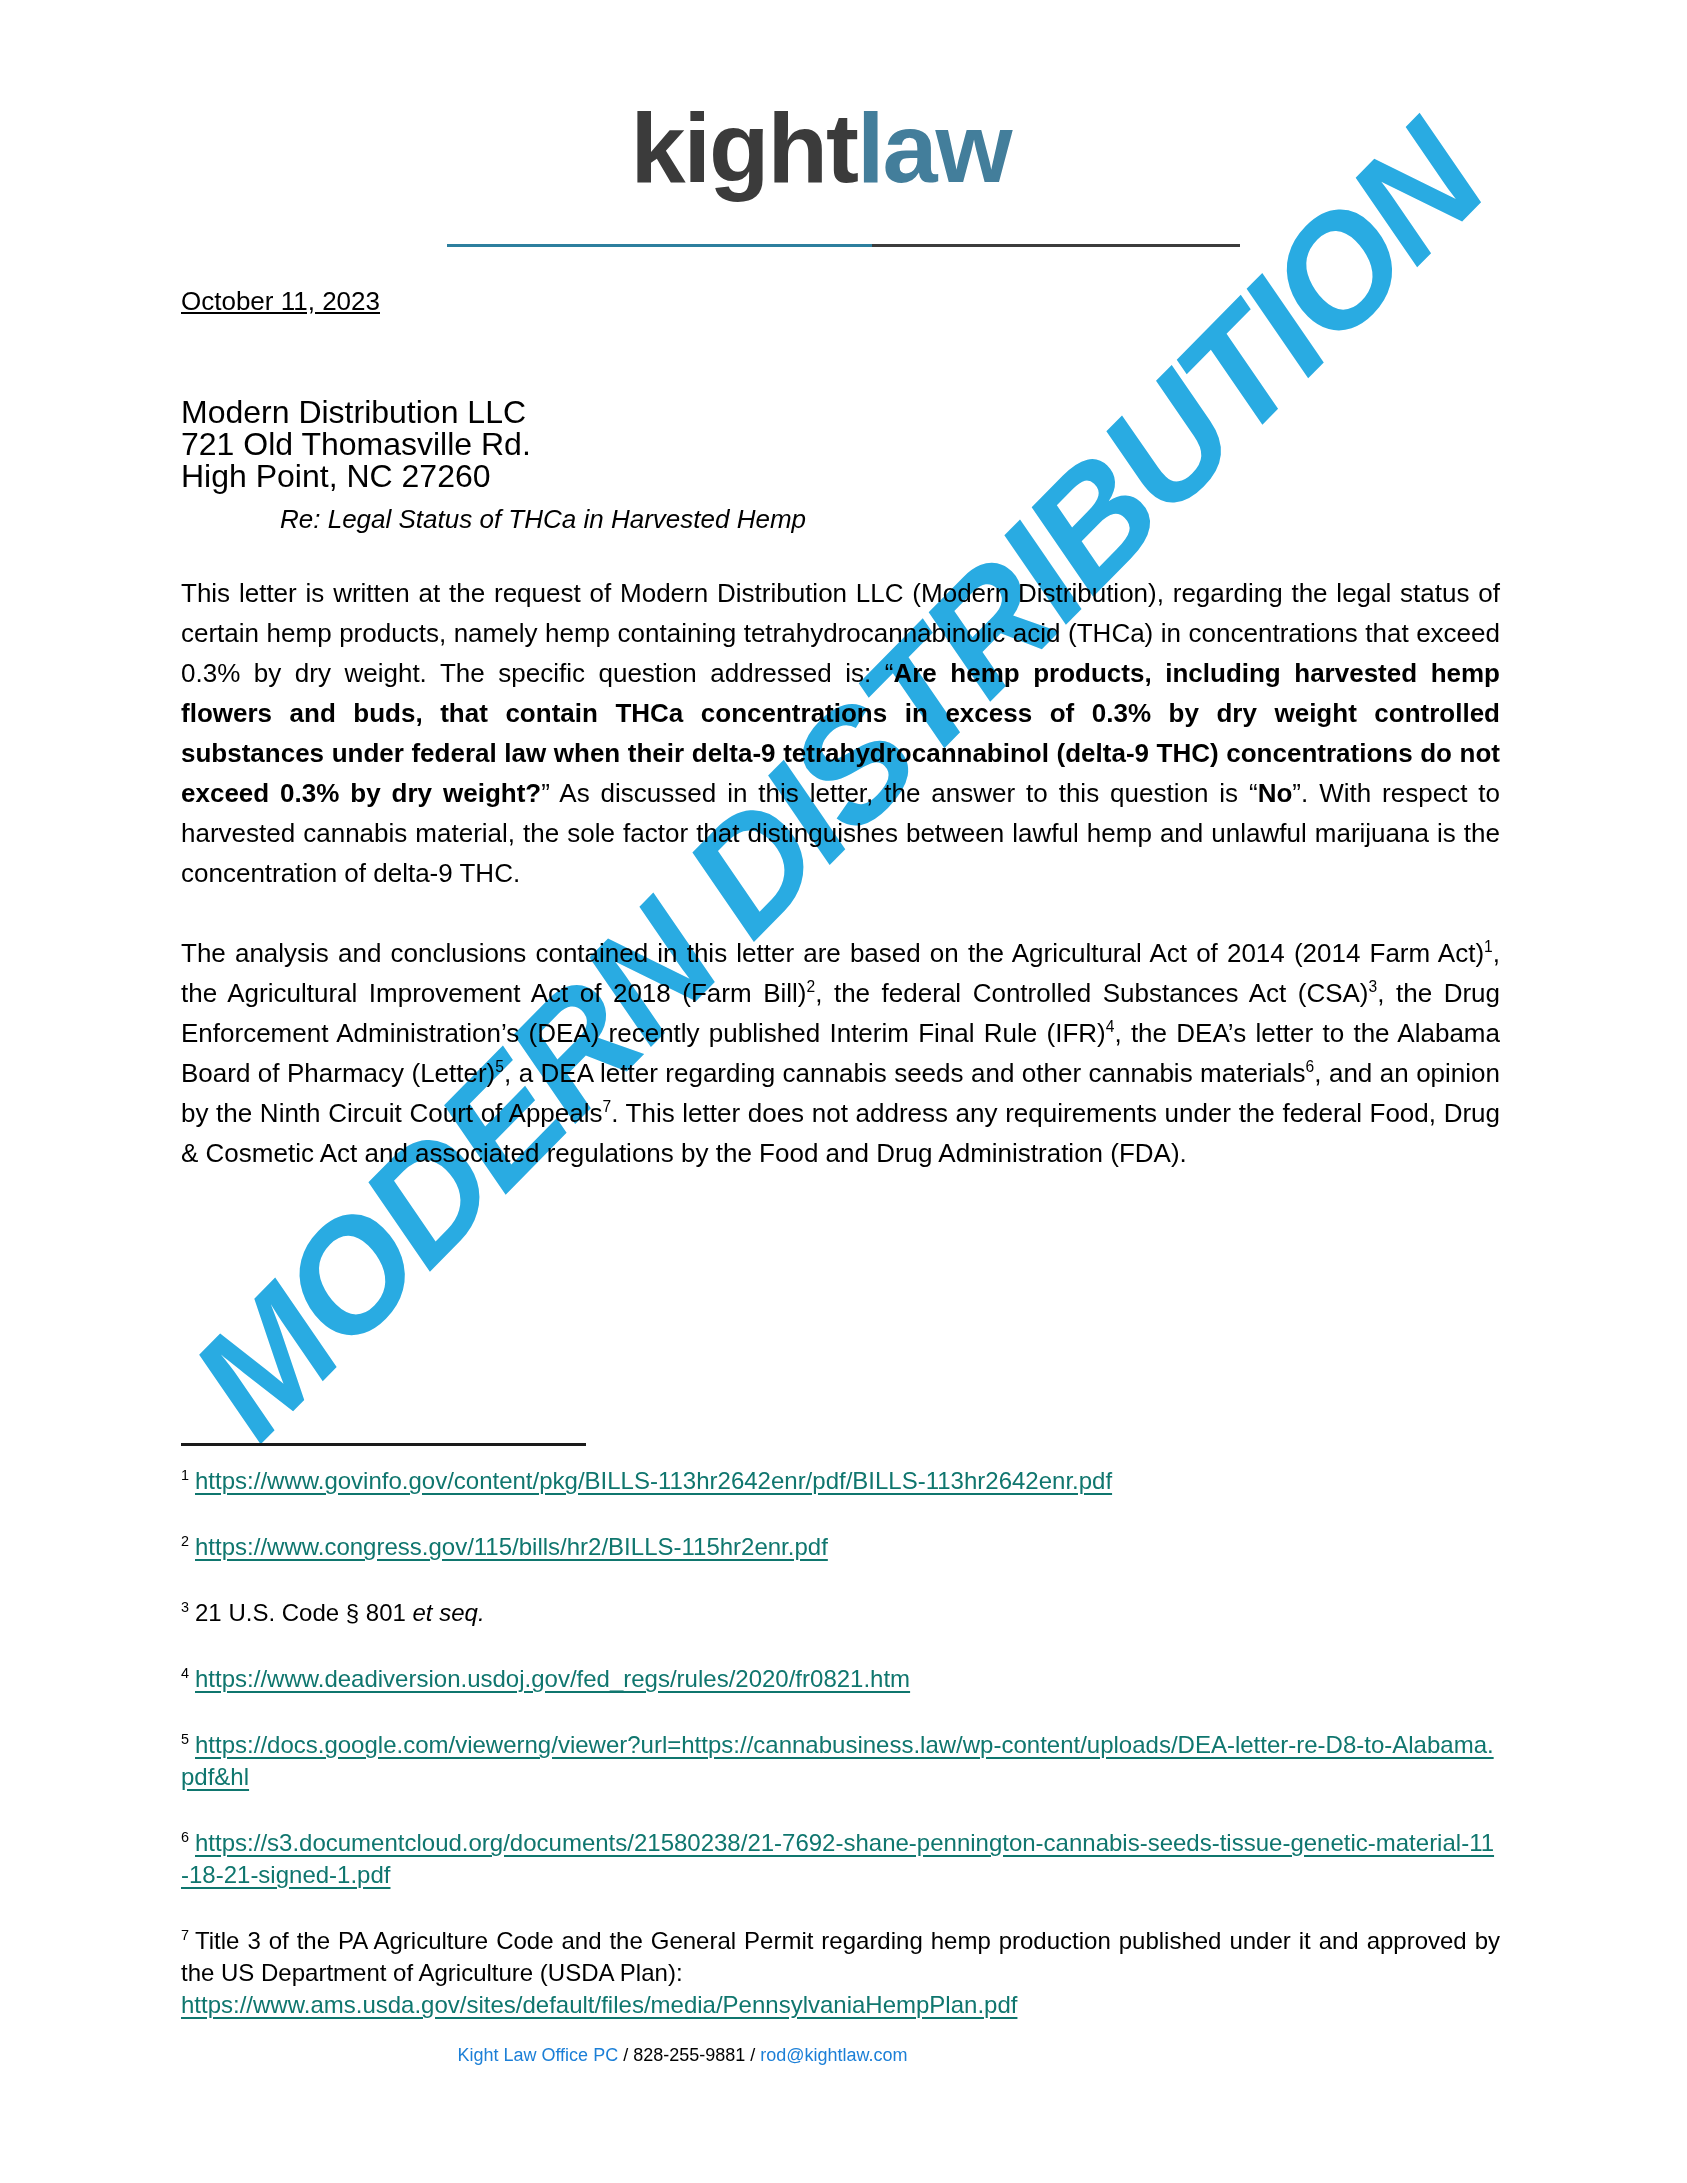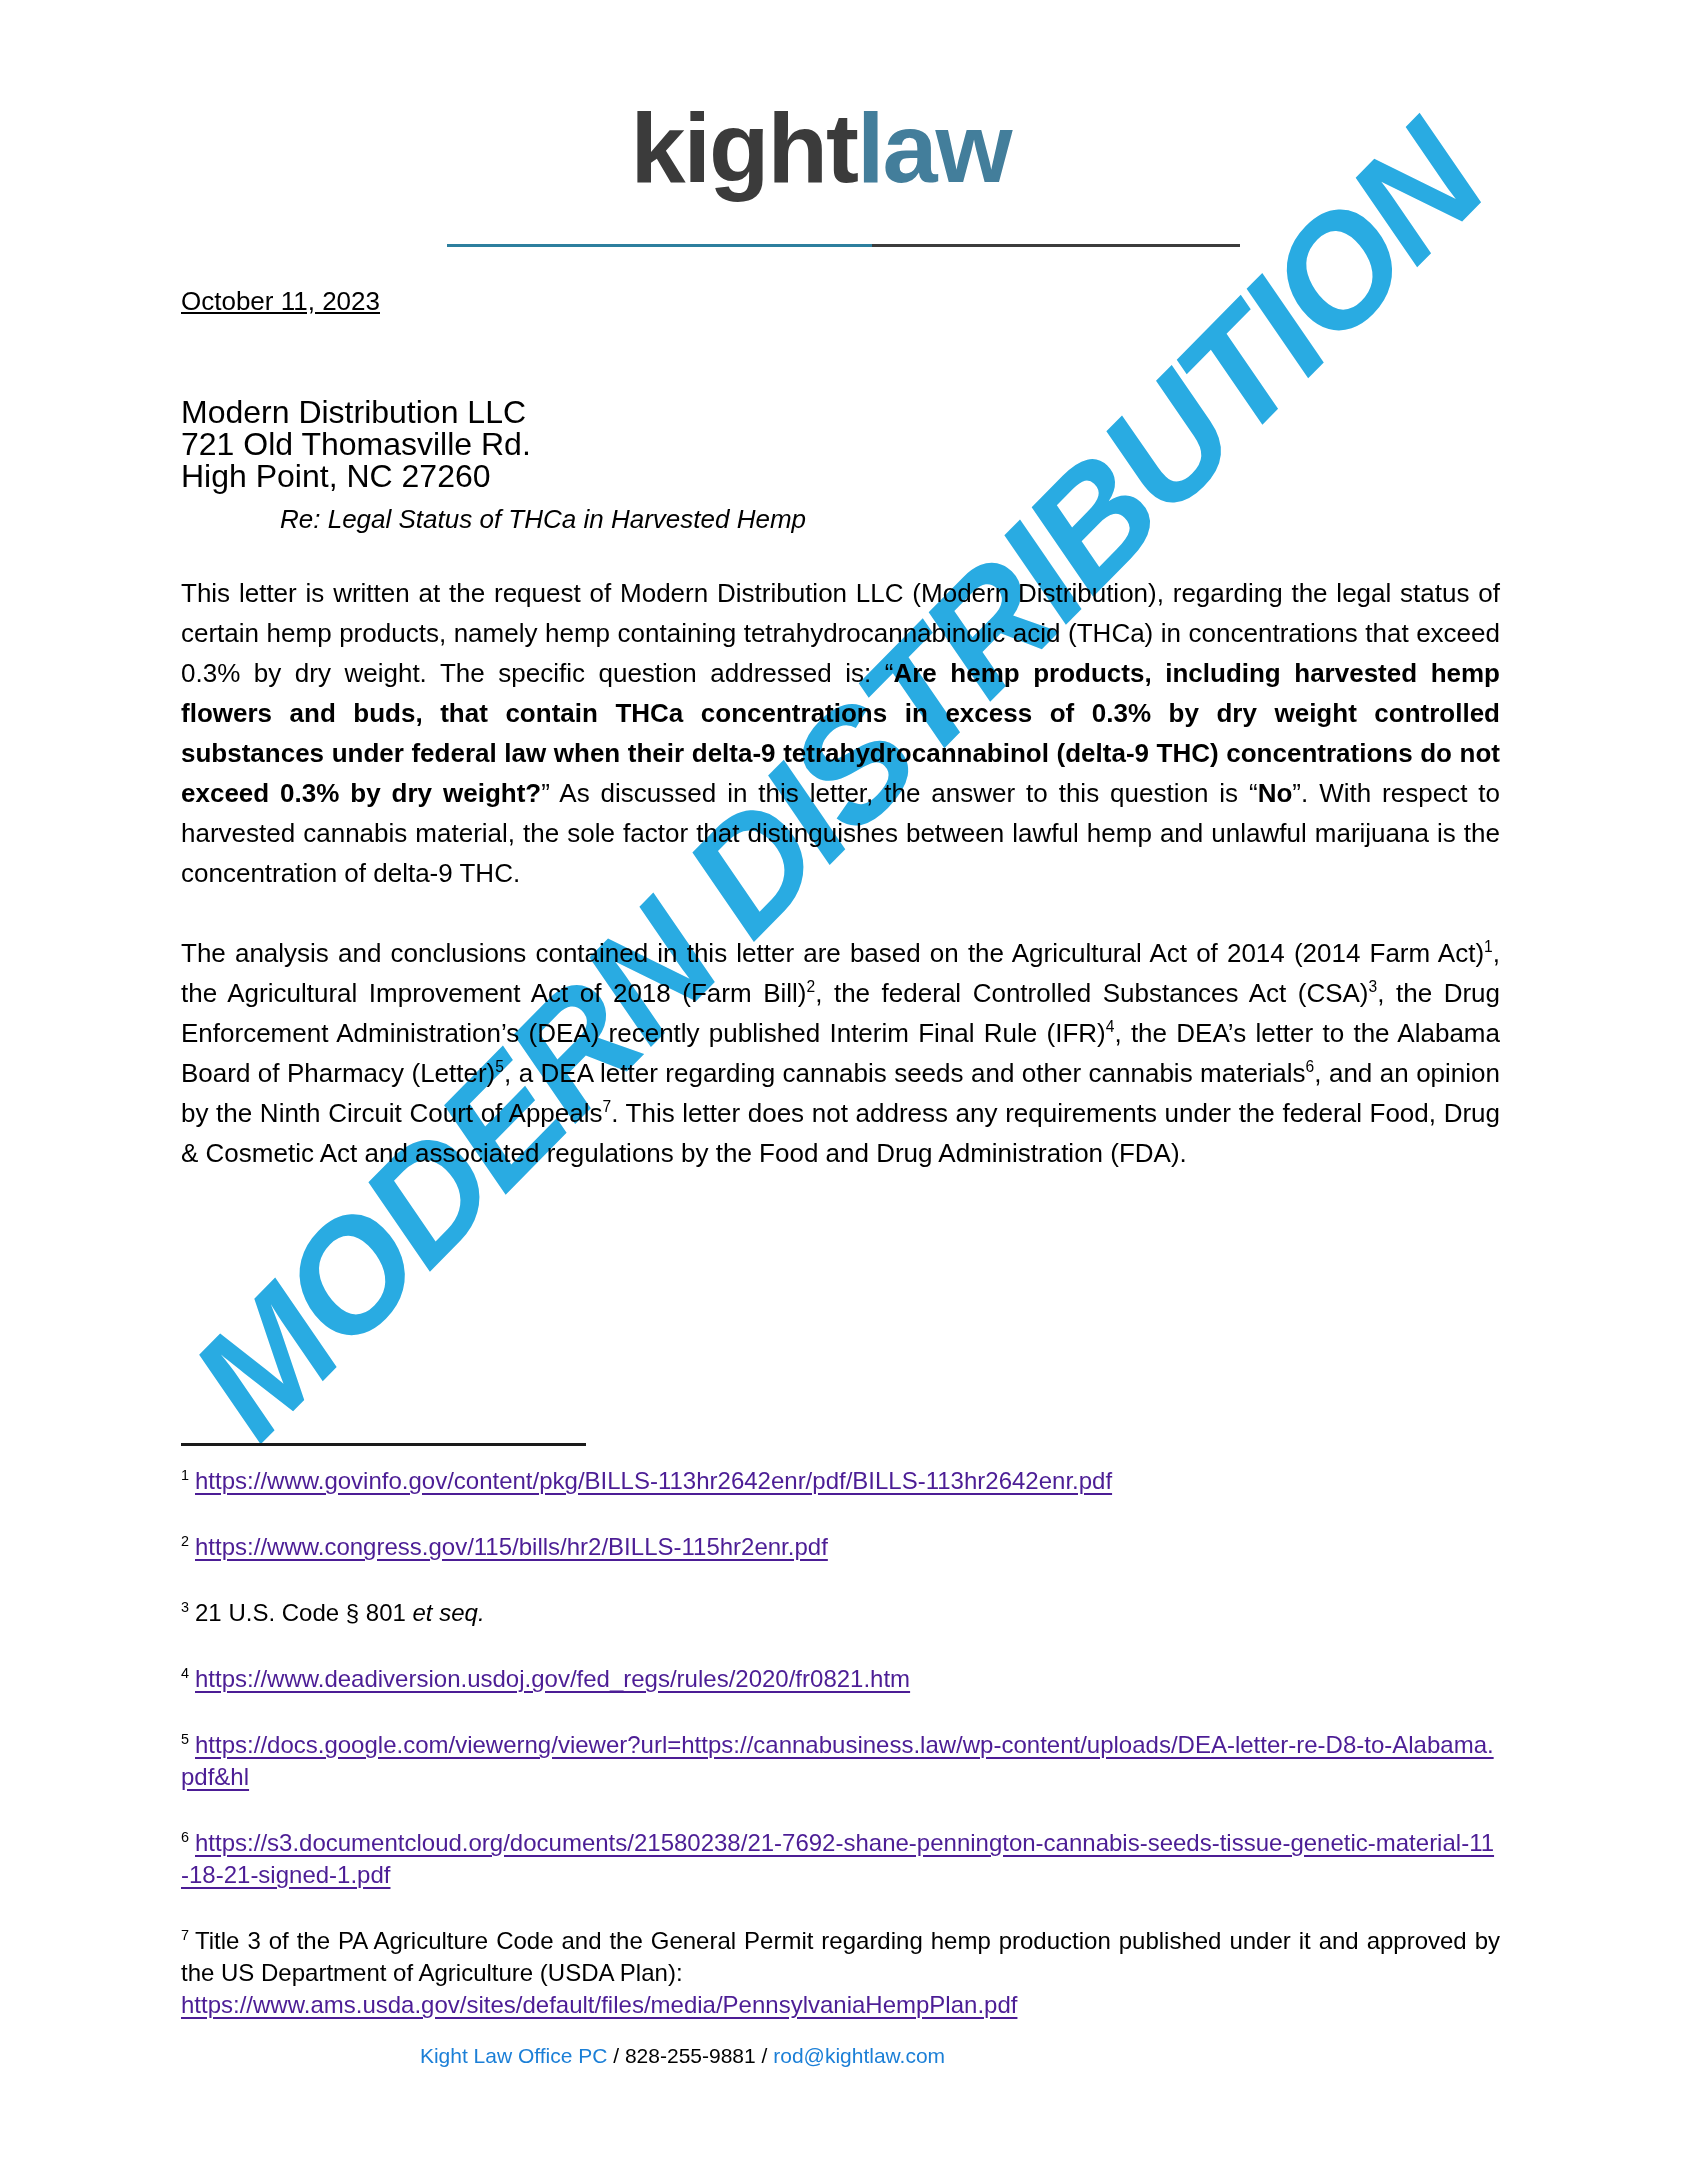--- a/index.html
+++ b/index.html
@@ -44,25 +44,25 @@
     font-size:26px;line-height:40px;text-align:justify;}
   .para + .para{margin-top:40px;}
   .seg-bold{font-weight:700;}
   .seg-italic{font-style:italic;}
   sup{font-size:0.6em;line-height:0;vertical-align:super;}
   
   .fn-sep{position:absolute;top:1443px;left:181px;width:405px;height:2.6px;background:#1a1a1a;}
   .footnotes{position:absolute;top:1465px;left:181px;width:1319px;font-size:24px;line-height:32px;}
   .footnote{margin-bottom:34px;text-align:justify;}
   .footnote sup{margin-right:6px;}
-  .seg-link{color:#4c1d95;text-decoration:underline;text-decoration-thickness:2px;
+  .seg-link{color:#0f766e;text-decoration:underline;text-decoration-thickness:2px;
     text-underline-offset:4px;word-break:break-all;}
   
   .footer{position:absolute;top:2040px;left:0;width:1365px;text-align:center;
-    font-size:21px;line-height:31px;}
+    font-size:18px;line-height:31px;}
   .seg-flink{color:var(--c-footer-link);}
 </style>
 </head>
 <body>
 
 <div class="watermark">MODERN DISTRIBUTION</div>
 
 <div class="logo layer">
   <span>kight</span><span class="logo-law">law</span>
 </div>

